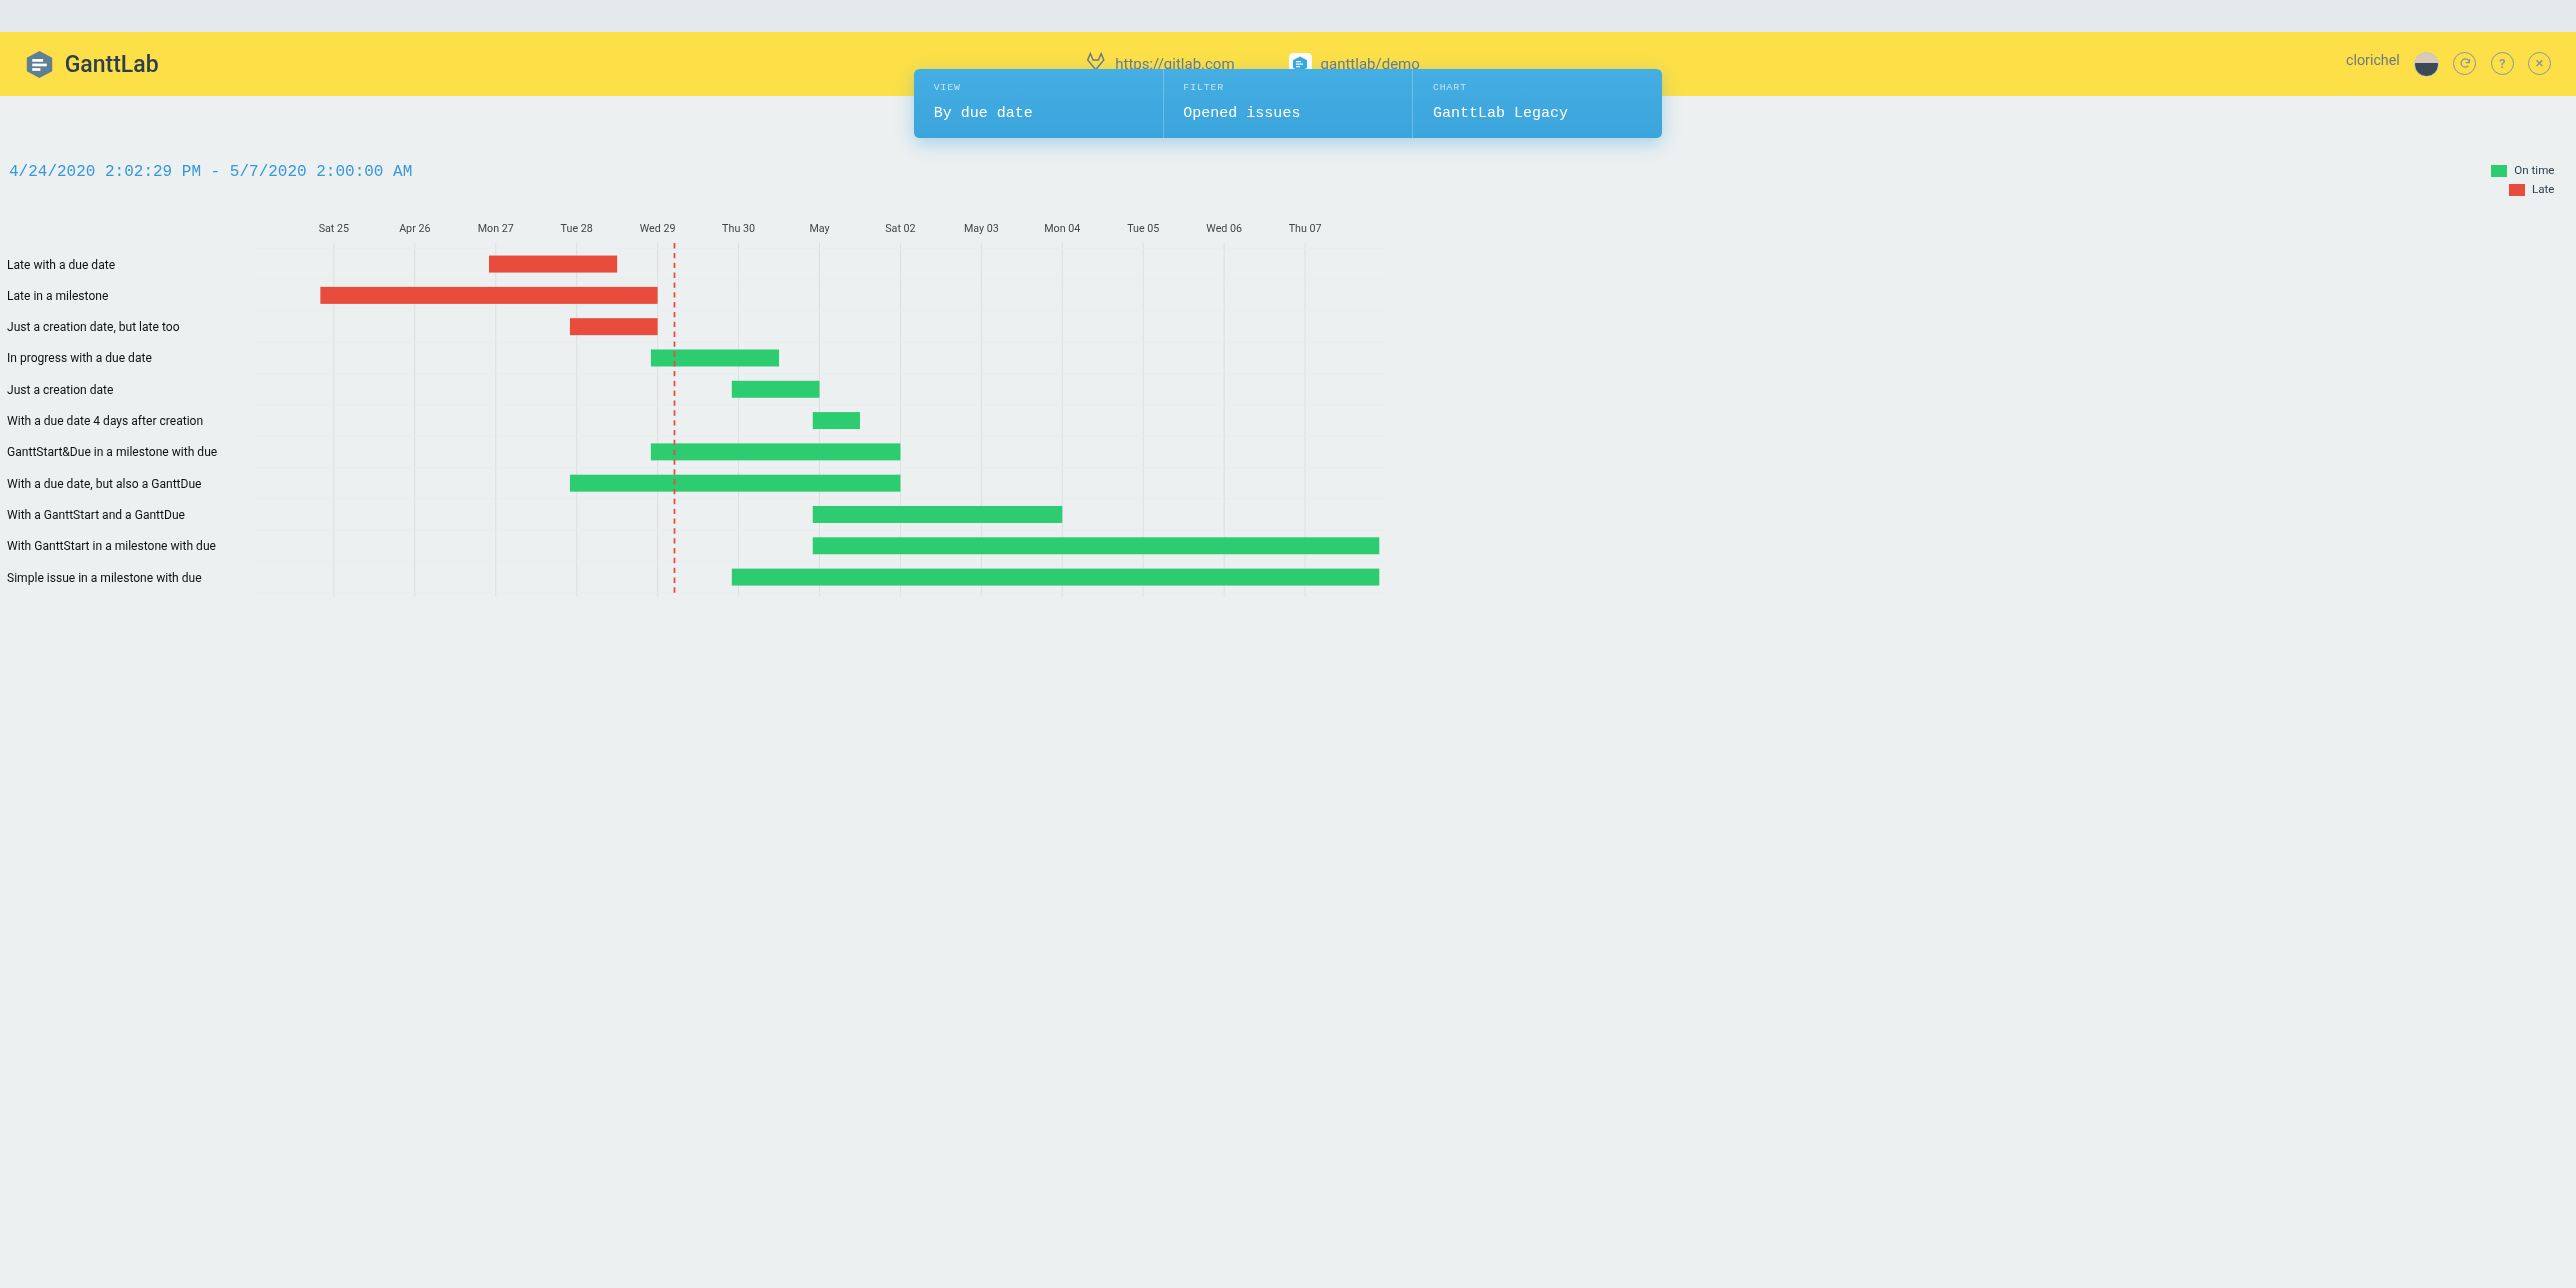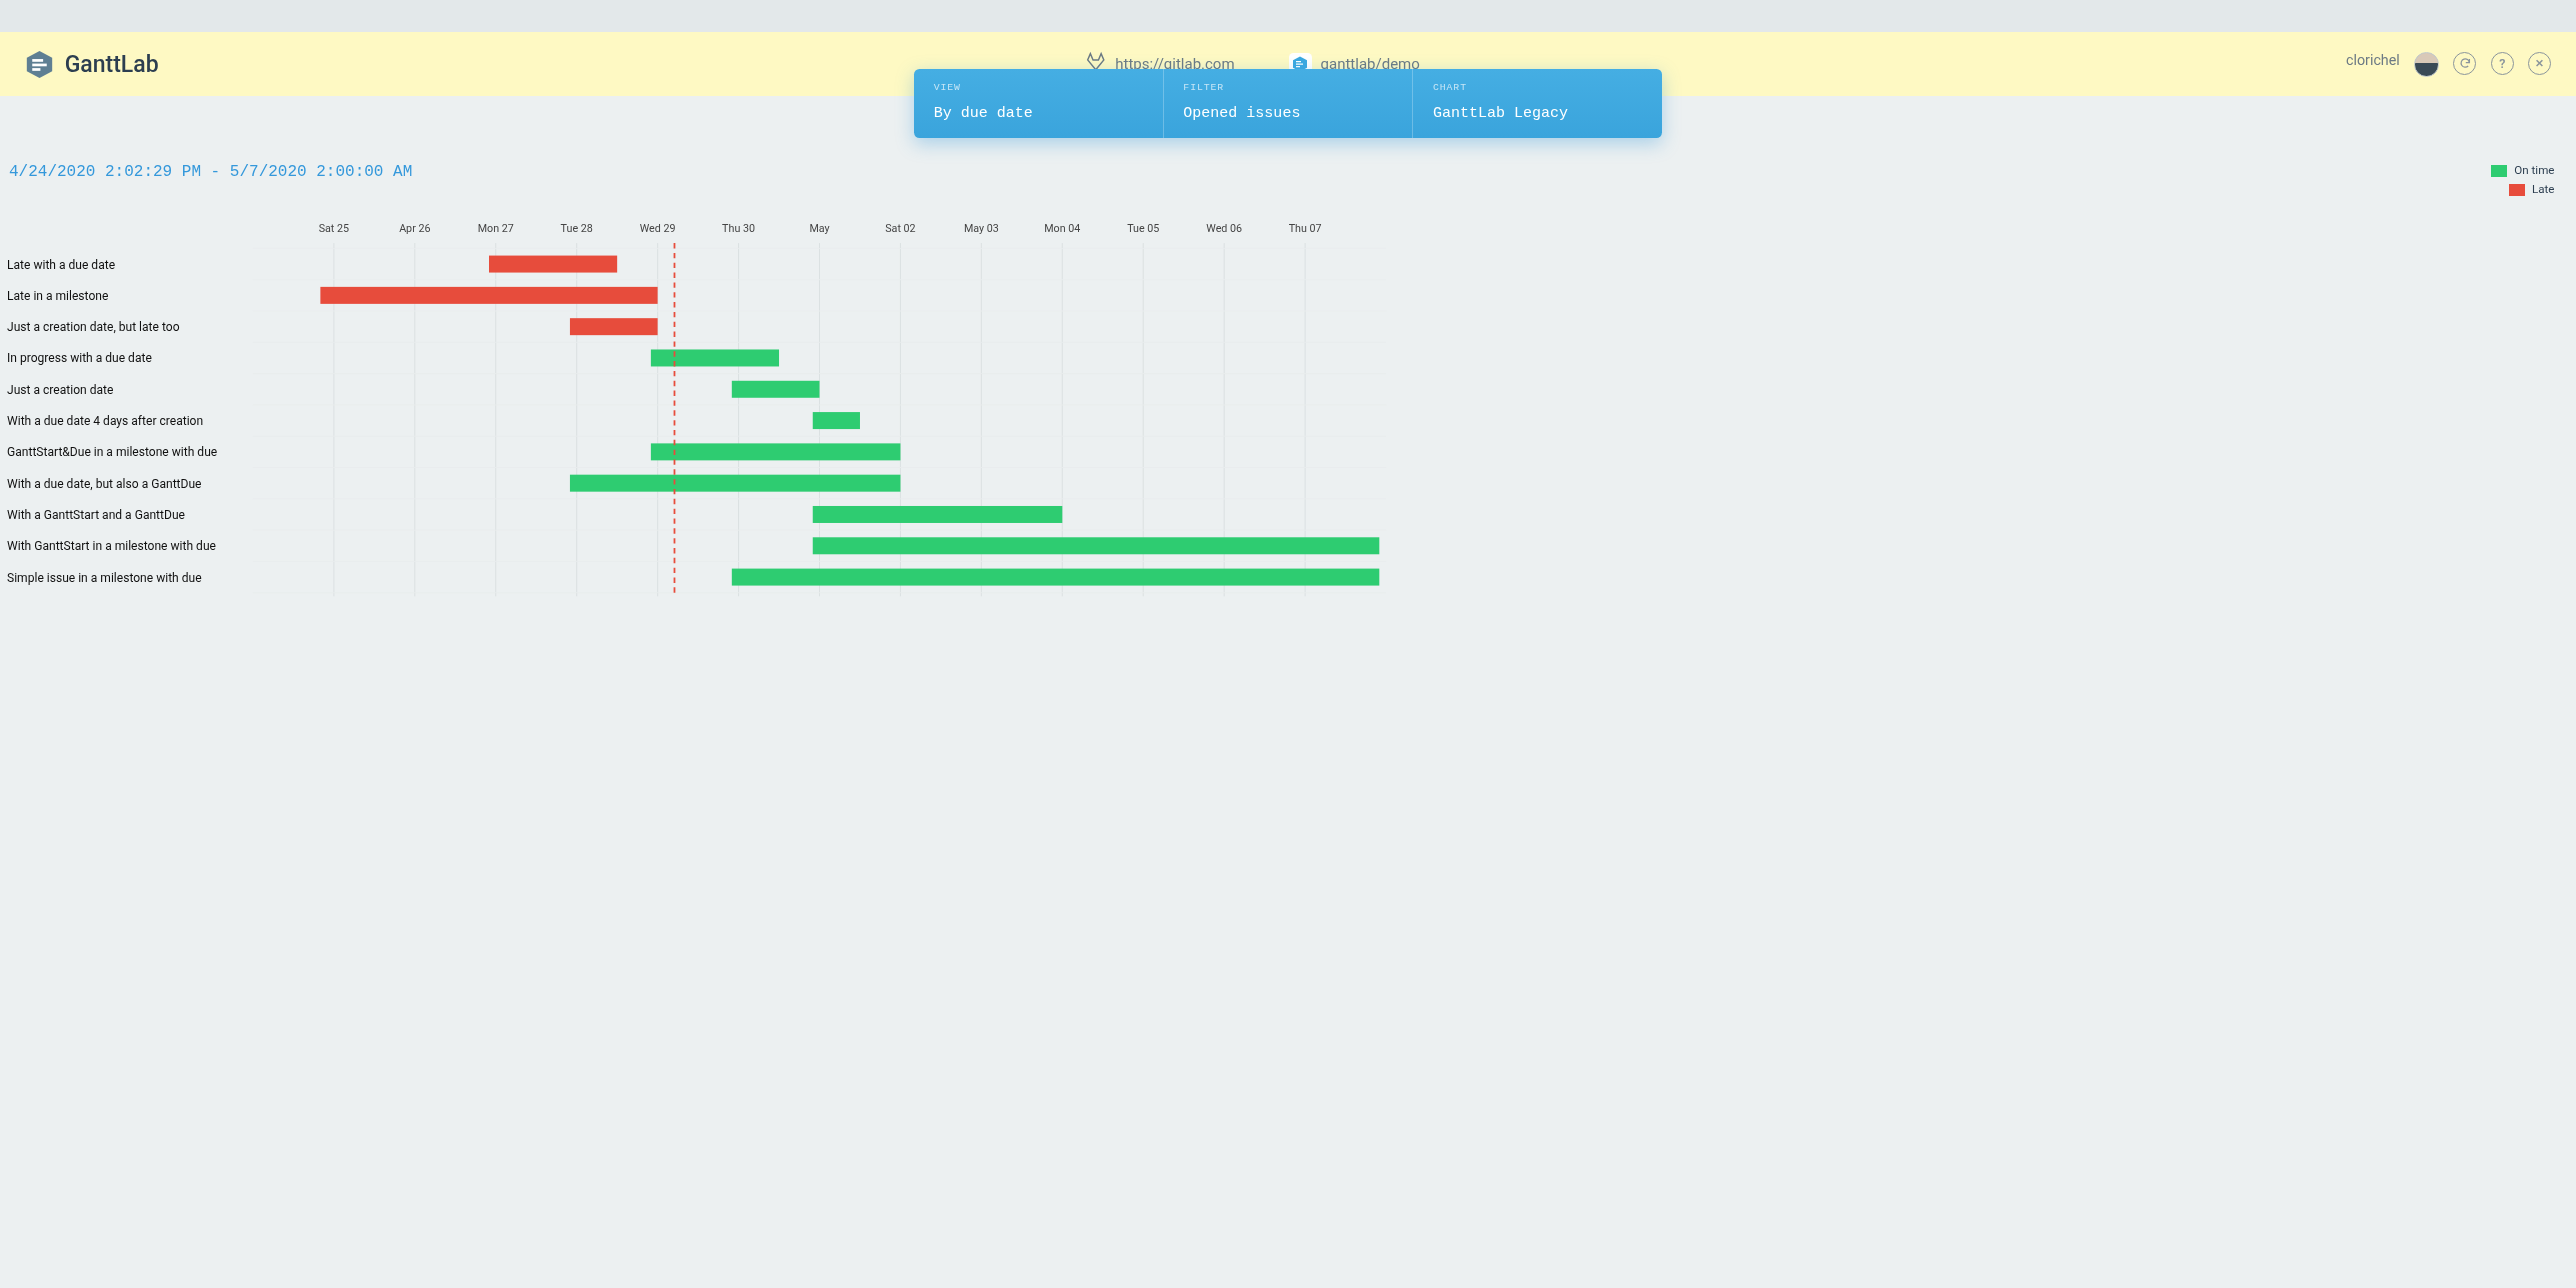--- a/index.html
+++ b/index.html
@@ -8,21 +8,21 @@
     background: #ecf0f1;
     font-family: -apple-system, BlinkMacSystemFont, "Segoe UI", Roboto, "Helvetica Neue", Arial, sans-serif;
     color: #2c3e50;
     overflow: hidden;
   }
   .mono { font-family: "SFMono-Regular", Consolas, "Liberation Mono", Menlo, Courier, monospace; }
 
   
   .header {
     height: 64px;
-    background: #fef9c3;
+    background: #fde047;
     display: flex;
     align-items: center;
     padding: 0 25px;
   }
   .logo {
     display: flex;
     align-items: center;
     gap: 10.7px;
   }
   .logo-icon {

